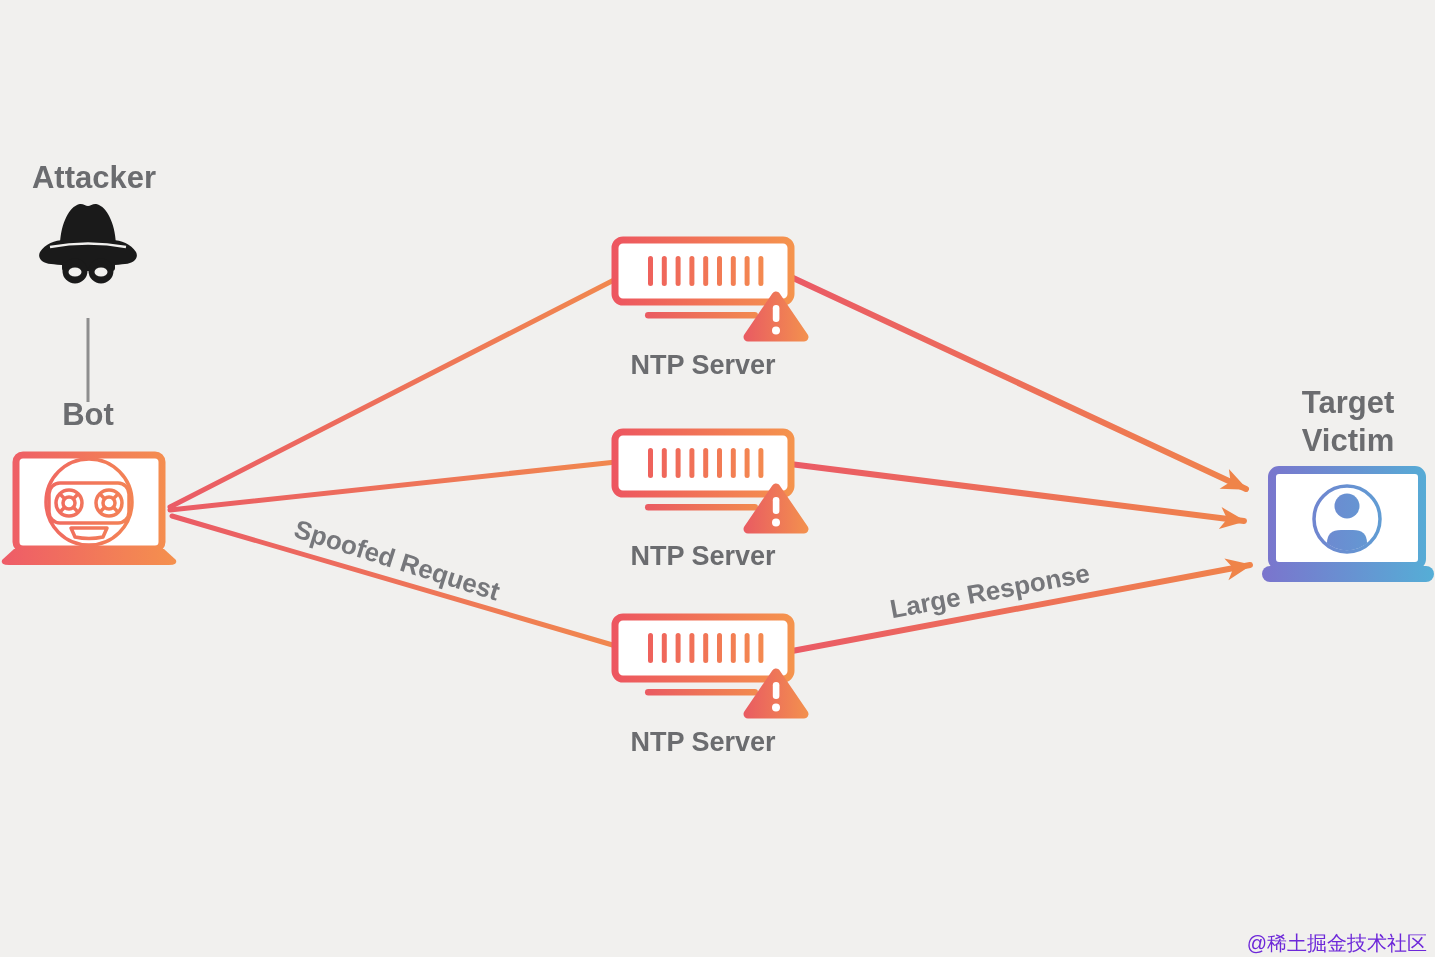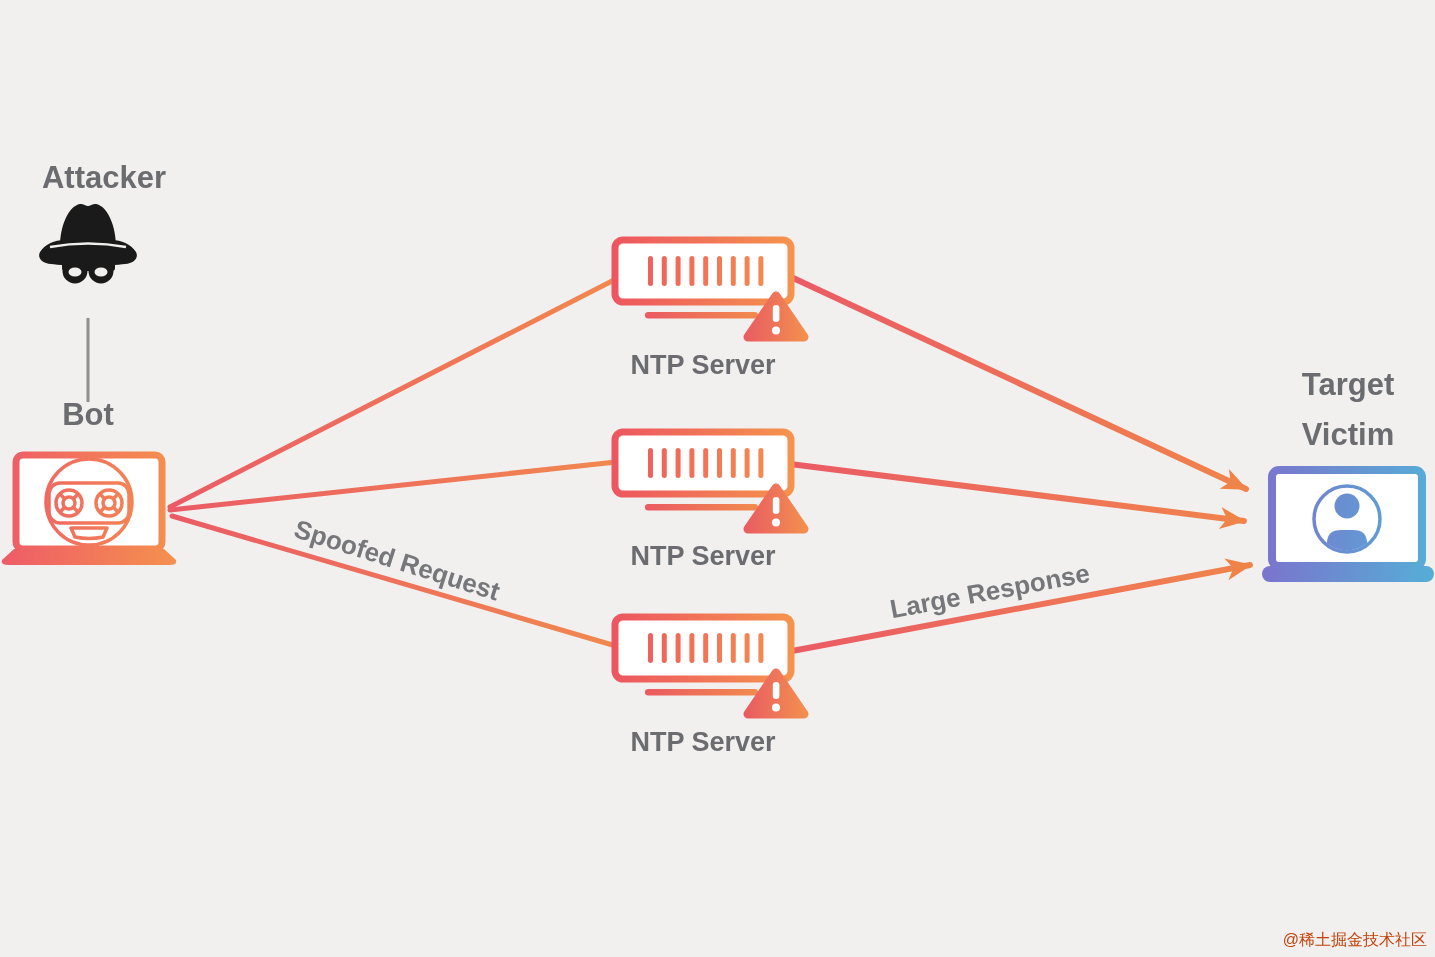--- a/index.html
+++ b/index.html
@@ -3,21 +3,21 @@
 <meta charset="utf-8">
 <style>
   html,body{margin:0;padding:0;}
   body{font-family:"Liberation Sans","DejaVu Sans",sans-serif;background:#f1f0ee;}
   .canvas{position:relative;width:1435px;height:957px;background:#f1f0ee;overflow:hidden;}
   .canvas svg.scene{position:absolute;left:0;top:0;}
   .lbl{position:absolute;color:#6b6c6f;font-weight:bold;text-align:center;}
   .node-title{font-size:31px;}
   .server-title{font-size:27px;}
   .edge-label{position:absolute;color:#76777b;font-weight:bold;font-size:26px;text-align:center;white-space:nowrap;}
-  .watermark{position:absolute;color:#c2410c;font-size:16px;white-space:nowrap;}
+  .watermark{position:absolute;color:#6d28d9;font-size:20px;white-space:nowrap;}
 </style>
 </head>
 <body>
 
 <div class="canvas">
 
   <svg class="scene" width="1435" height="957" viewBox="0 0 1435 957">
     <defs>
       <linearGradient id="gReq" gradientUnits="userSpaceOnUse" x1="160" y1="0" x2="625" y2="0">
         <stop offset="0" stop-color="#ea5a66"></stop>
@@ -162,28 +162,28 @@
       <rect x="1272" y="470" width="150" height="96" rx="7" fill="#ffffff" stroke="url(#gTarget)" stroke-width="8"></rect>
       <rect x="1262" y="566" width="172" height="16" rx="8" fill="url(#gTarget)"></rect>
       <g>
         <circle cx="1347" cy="519" r="33" fill="none" stroke="url(#gTarget)" stroke-width="3.5"></circle>
         <circle cx="1347" cy="506" r="12.5" fill="url(#gTarget)"></circle>
         <path d="M1327,553 L1327,543 Q1327,530 1341,530 L1353,530 Q1367,530 1367,543 L1367,553 Z" fill="url(#gTarget)" clip-path="url(#avatarClip)"></path>
       </g>
     </g>
   </svg>
 
-  <div class="lbl node-title" style="left:22px;top:160px;width:164px;">Attacker</div>
+  <div class="lbl node-title" style="left:12px;top:160px;width:164px;">Attacker</div>
 
   <div class="lbl node-title" style="left:8px;top:397px;width:160px;">Bot</div>
 
   <div class="lbl server-title" style="left:603px;top:350px;width:200px;">NTP Server</div>
   <div class="lbl server-title" style="left:603px;top:541px;width:200px;">NTP Server</div>
   <div class="lbl server-title" style="left:603px;top:727px;width:200px;">NTP Server</div>
 
-  <div class="lbl node-title" style="left:1266px;top:360px;width:164px;line-height:50px;">Target Victim</div>
+  <div class="lbl node-title" style="left:1266px;top:384px;width:164px;line-height:38px;">Target Victim</div>
 
   <div class="edge-label" style="left:267px;top:545px;width:260px;transform:rotate(17.5deg);">Spoofed Request</div>
 
   <div class="edge-label" style="left:860px;top:576px;width:260px;transform:rotate(-10.5deg);">Large Response</div>
 
   <div class="watermark" style="right:8px;top:930px;">@稀土掘金技术社区</div>
 </div>
 
 </body></html>

